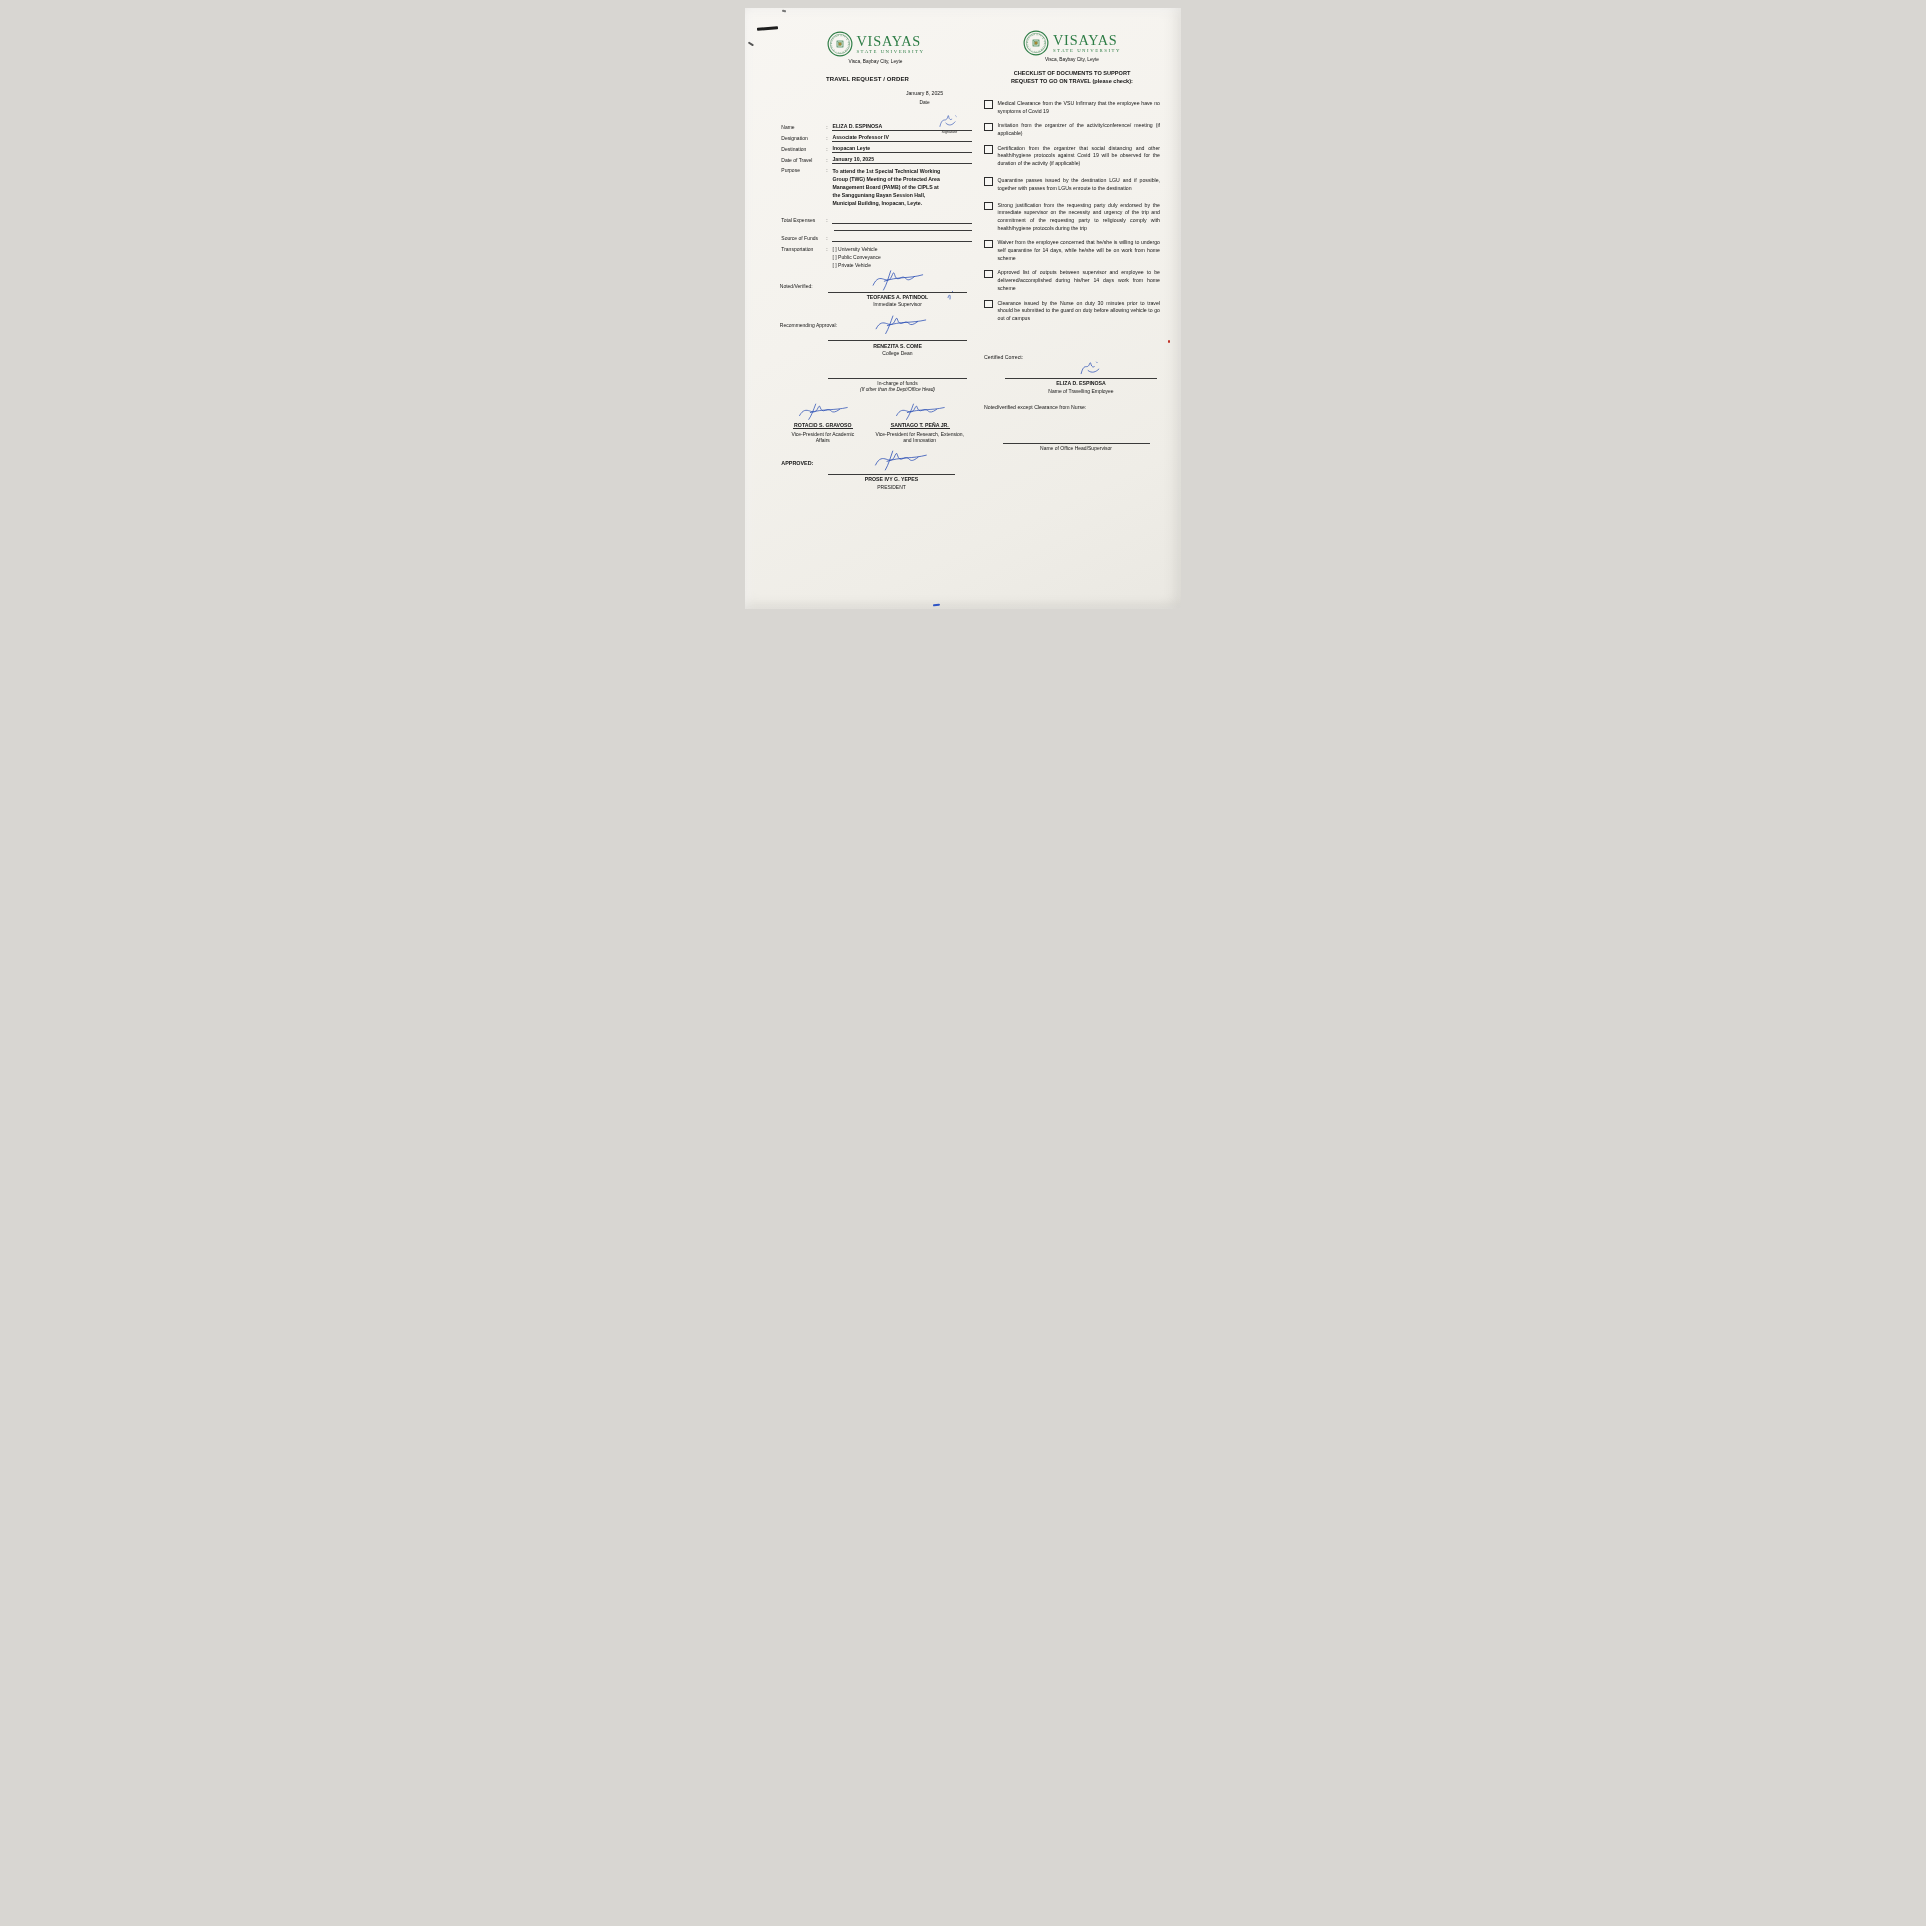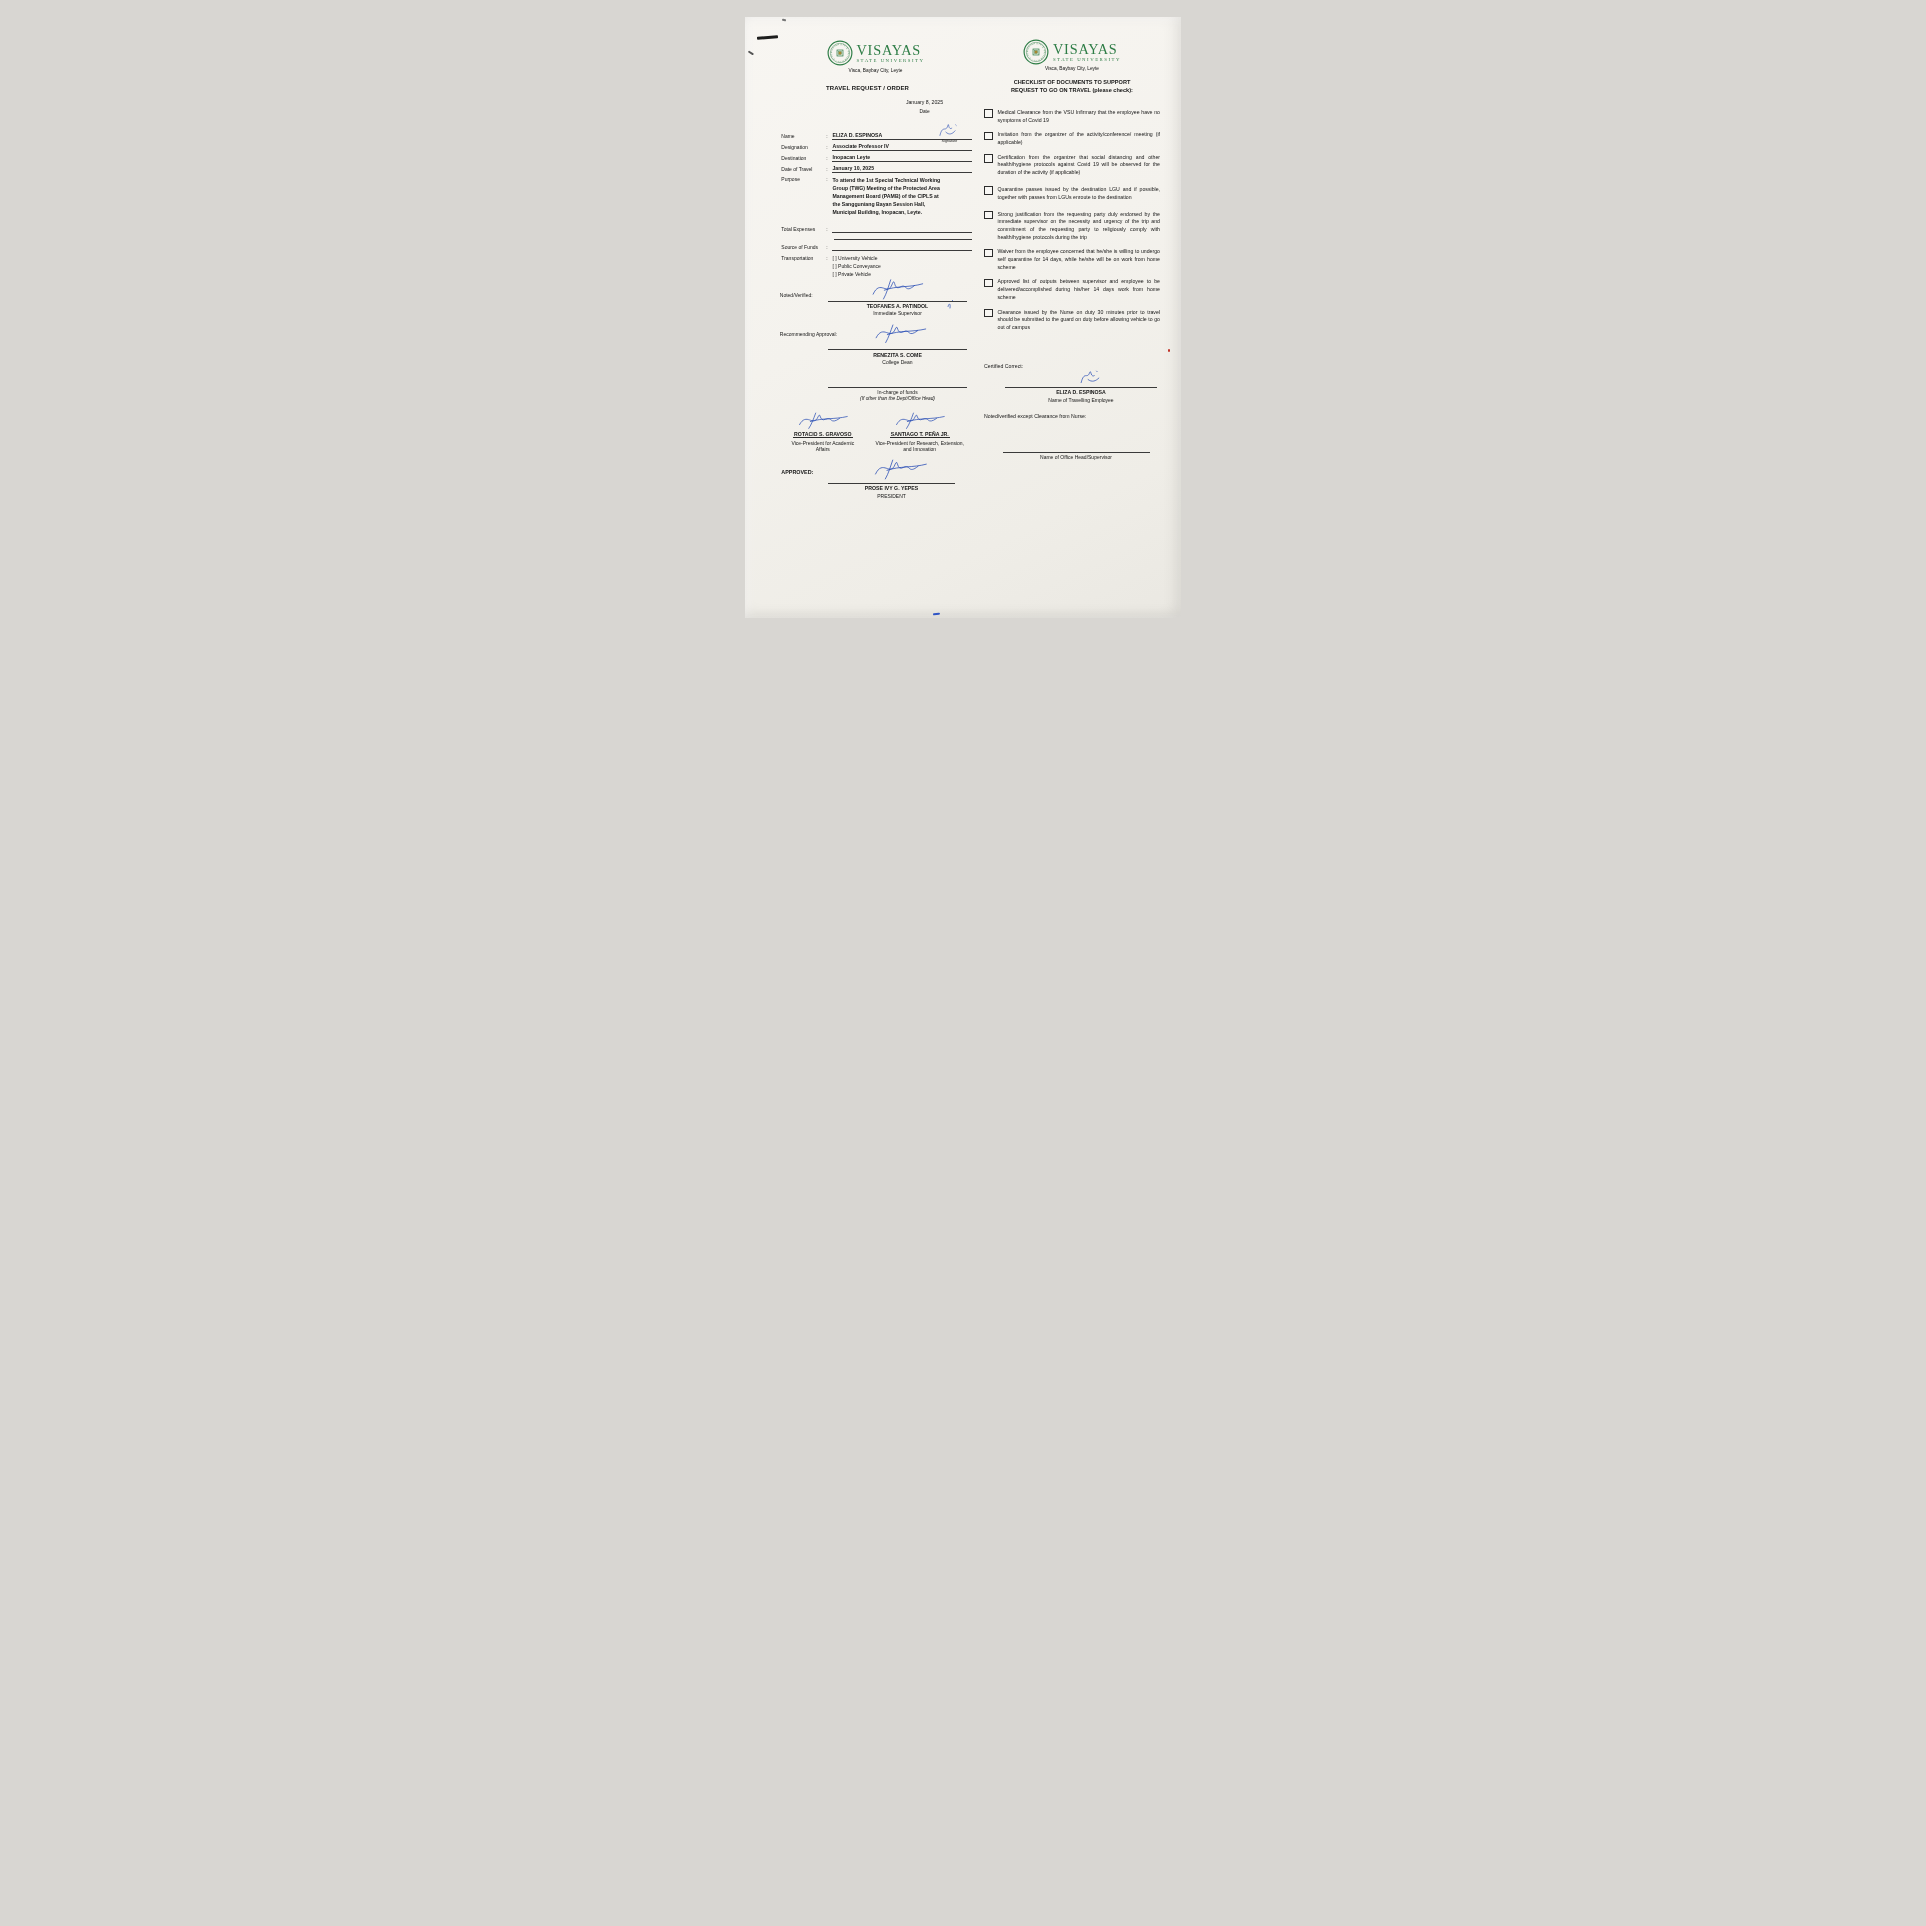--- a/index.html
+++ b/index.html
@@ -6,21 +6,21 @@
     --brand-green:#2e7d46;
     --ink-blue:#2b4fb5;
     --line:#3a3a3a;
   }
   *{margin:0;padding:0;box-sizing:border-box;}
   html,body{background:#d8d6d2;}
   body{font-family:"Liberation Sans", sans-serif;color:#161616;}
   .page{
     position:relative;
     width:436px;height:601px;
-    margin:17px auto;
+    margin:8px auto;
     background:linear-gradient(155deg,#f8f6f2 0%,#f4f2ed 45%,#efede7 80%,#eae8e2 100%);
     box-shadow:inset -7.7px 0 13px rgba(0,0,0,.055), inset 0 -6.2px 11.6px rgba(0,0,0,.05), inset 3.1px 2.3px 8.5px rgba(255,255,255,.5);
     overflow:hidden;
   }
   
   .artifact{position:absolute;}
   .dash-1{left:11.6px;top:19px;width:21px;height:3.1px;background:#1d1d1d;border-radius:0.8px;transform:rotate(-4deg);}
   .dash-2{left:3.1px;top:35px;width:6.2px;height:1.5px;background:#555;transform:rotate(32deg);border-radius:0.8px;}
   .speck-red{left:423px;top:332px;width:2.3px;height:2.7px;background:#c03227;border-radius:45%;}
   .dash-blue{left:188px;top:596px;width:6.5px;height:2.3px;background:#2f55c5;border-radius:1.2px;transform:rotate(-7deg);}

